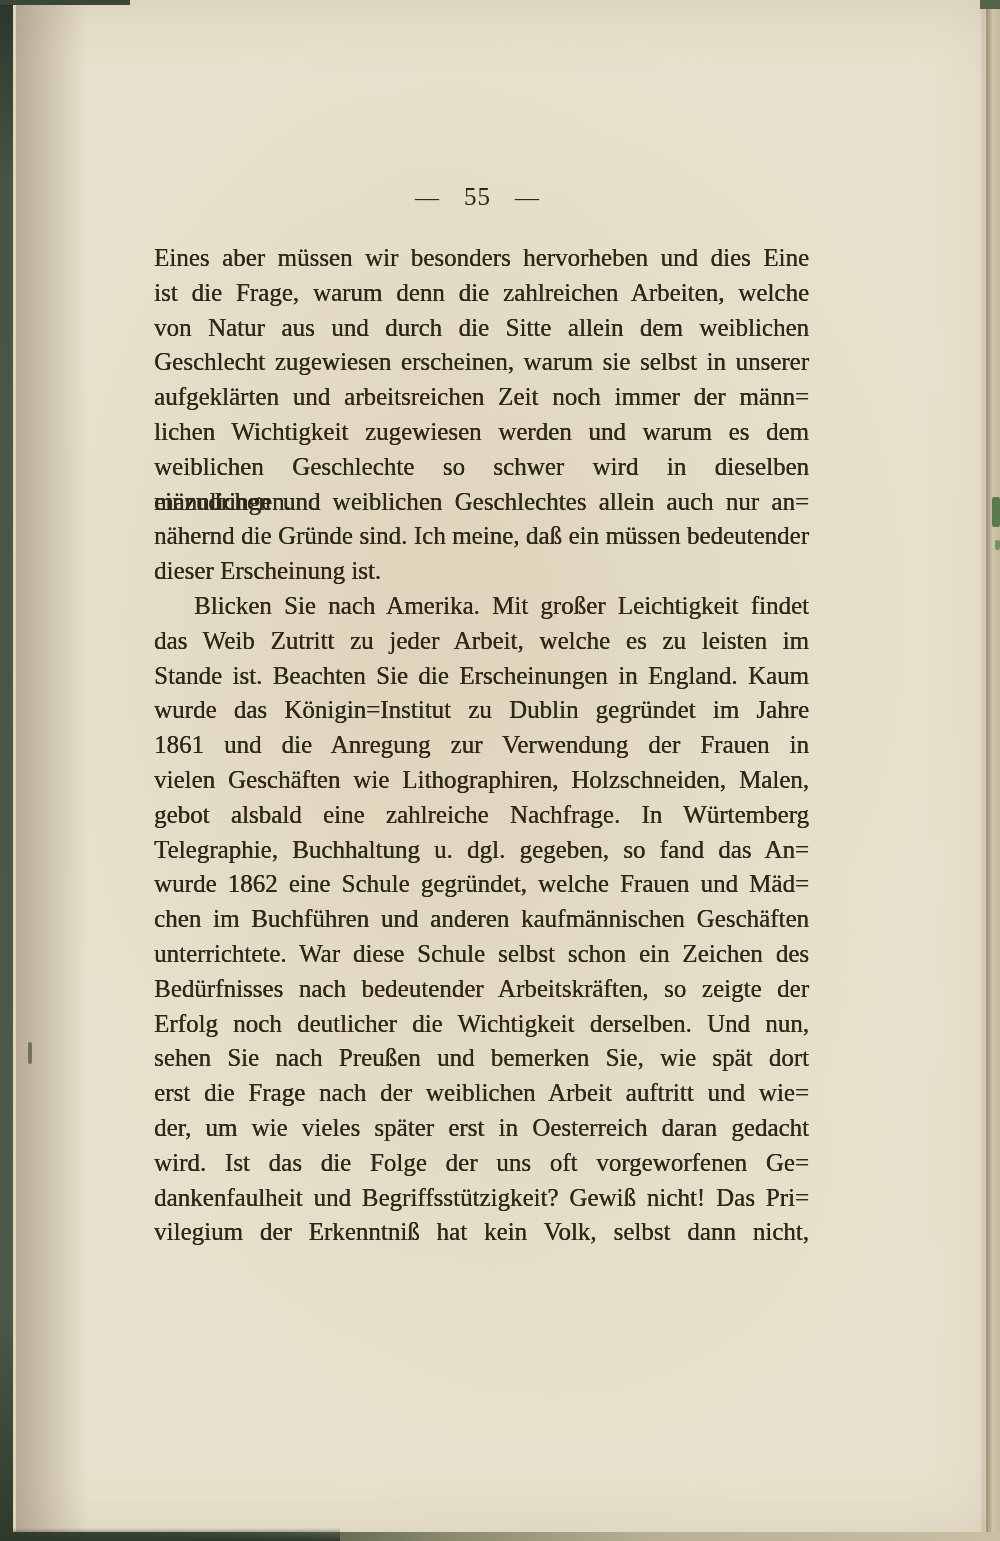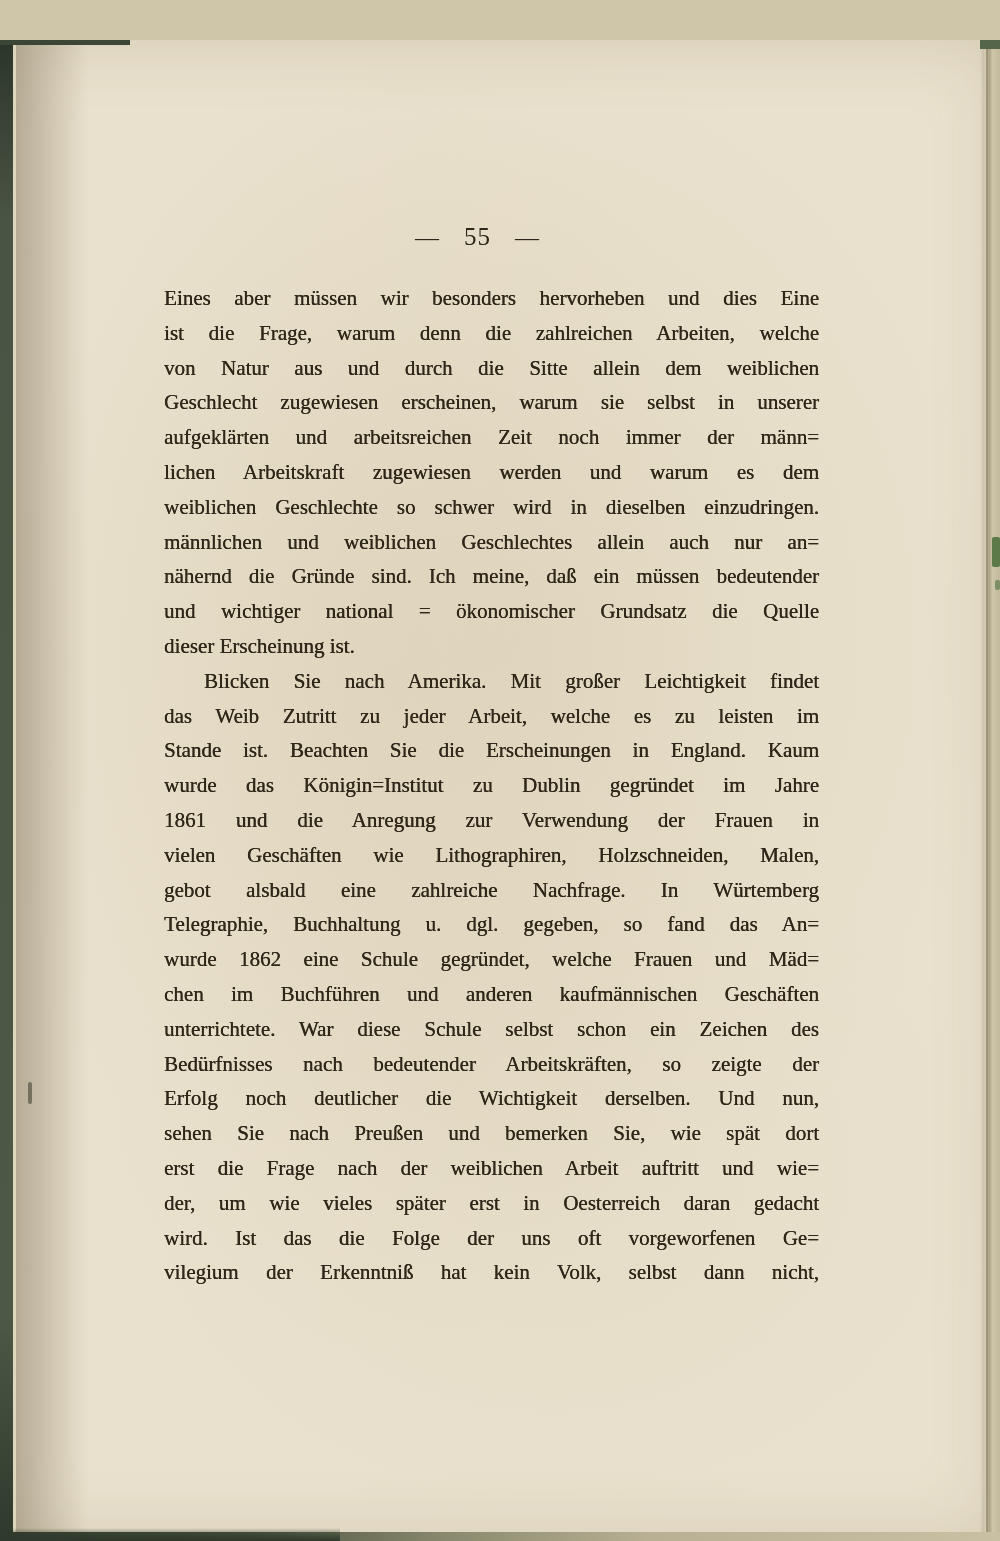--- a/index.html
+++ b/index.html
@@ -9,21 +9,20 @@
     background:#cfc5a9;
   }
   .page{
     position:absolute;inset:0;
     background:
       radial-gradient(closest-side at 52% 40%, rgba(185,165,125,0.14), transparent),
       radial-gradient(closest-side at 38% 44%, rgba(180,160,120,0.10), transparent),
       radial-gradient(closest-side at 55% 75%, rgba(185,168,130,0.08), transparent),
       var(--paper,#e9e1cd);
     box-shadow:inset 0 0 70px rgba(125,105,70,0.20);
-    margin-top:40px;
   }
   
   .spine{position:absolute;left:0;top:0;bottom:0;width:13px;
     background:linear-gradient(to bottom,var(--cover-green-dark,#2c352a),var(--cover-green,#4a5444) 12%,#4e5847 85%,#2f392c);}
   .spine-highlight{position:absolute;left:13px;top:0;bottom:0;width:3px;background:rgba(223,214,186,0.8);}
   .gutter-shadow{position:absolute;left:16px;top:0;bottom:0;width:72px;
     background:linear-gradient(to right,rgba(110,95,70,0.38),rgba(110,95,70,0));}
   .spine-notch{position:absolute;left:28px;top:1042px;width:4px;height:22px;background:rgba(42,42,30,0.50);border-radius:2px;}
   
   .right-stack{position:absolute;right:0;top:0;bottom:0;width:20px;
@@ -37,22 +36,22 @@
     background:linear-gradient(to top,#2e382b,rgba(46,56,43,0));}
   .green-speck{position:absolute;right:0;top:497px;width:8px;height:30px;background:#5c7a49;border-radius:2px;}
   .green-speck.small{top:540px;height:10px;width:5px;opacity:.7;}
   
   .page-header{
     position:absolute;top:183px;left:150px;width:655px;text-align:center;
     color:var(--ink,#2f2719);font-size:24px;letter-spacing:1px;
   }
   .page-header .page-num{margin:0 24px;font-size:25px;}
   .text-block{
-    position:absolute;left:164px;top:241px;width:655px;
-    color:var(--ink,#2f2719);font-size:21px;
+    position:absolute;left:154px;top:241px;width:655px;
+    color:var(--ink,#2f2719);font-size:25px;
     text-shadow:0.3px 0 0 currentColor;
   }
   .line{
     height:34.8px;line-height:34.8px;
     text-align:justify;text-align-last:justify;
     white-space:normal;
   }
   .line.end{text-align-last:left;}
   .line.indent{text-indent:40px;}
 </style>
@@ -65,45 +64,45 @@
     <span class="dash">—</span><span class="page-num">55</span><span class="dash">—</span>
   </div>
 
   <div class="text-block">
       <div class="paragraph">
         <div class="line">Eines aber müssen wir besonders hervorheben und dies Eine</div>
         <div class="line">ist die Frage, warum denn die zahlreichen Arbeiten, welche</div>
         <div class="line">von Natur aus und durch die Sitte allein dem weiblichen</div>
         <div class="line">Geschlecht zugewiesen erscheinen, warum sie selbst in unserer</div>
         <div class="line">aufgeklärten und arbeitsreichen Zeit noch immer der männ=</div>
-        <div class="line">lichen Arbeitskraft zugewiesen werden und warum es dem</div>
+        <div class="line">lichen Wichtigkeit zugewiesen werden und warum es dem</div>
         <div class="line">weiblichen Geschlechte so schwer wird in dieselben einzudringen.</div>
         <div class="line">männlichen und weiblichen Geschlechtes allein auch nur an=</div>
         <div class="line">nähernd die Gründe sind. Ich meine, daß ein müssen bedeutender</div>
-        <div class="line">und wichtiger national = ökonomischer Grundsatz die Quelle</div>
         <div class="line end">dieser Erscheinung ist.</div>
       </div>
       <div class="paragraph">
         <div class="line indent">Blicken Sie nach Amerika. Mit großer Leichtigkeit findet</div>
         <div class="line">das Weib Zutritt zu jeder Arbeit, welche es zu leisten im</div>
         <div class="line">Stande ist. Beachten Sie die Erscheinungen in England. Kaum</div>
         <div class="line">wurde das Königin=Institut zu Dublin gegründet im Jahre</div>
         <div class="line">1861 und die Anregung zur Verwendung der Frauen in</div>
         <div class="line">vielen Geschäften wie Lithographiren, Holzschneiden, Malen,</div>
         <div class="line">gebot alsbald eine zahlreiche Nachfrage. In Würtemberg</div>
         <div class="line">Telegraphie, Buchhaltung u. dgl. gegeben, so fand das An=</div>
         <div class="line">wurde 1862 eine Schule gegründet, welche Frauen und Mäd=</div>
         <div class="line">chen im Buchführen und anderen kaufmännischen Geschäften</div>
         <div class="line">unterrichtete. War diese Schule selbst schon ein Zeichen des</div>
         <div class="line">Bedürfnisses nach bedeutender Arbeitskräften, so zeigte der</div>
         <div class="line">Erfolg noch deutlicher die Wichtigkeit derselben. Und nun,</div>
         <div class="line">sehen Sie nach Preußen und bemerken Sie, wie spät dort</div>
         <div class="line">erst die Frage nach der weiblichen Arbeit auftritt und wie=</div>
         <div class="line">der, um wie vieles später erst in Oesterreich daran gedacht</div>
         <div class="line">wird. Ist das die Folge der uns oft vorgeworfenen Ge=</div>
+        <div class="line">dankenfaulheit und Begriffsstützigkeit? Gewiß nicht! Das Pri=</div>
         <div class="line">vilegium der Erkenntniß hat kein Volk, selbst dann nicht,</div>
       </div>
     </div>
 
   <div class="gutter-shadow"></div>
   <div class="spine"></div>
   <div class="spine-highlight"></div>
   <div class="spine-notch"></div>
   <div class="right-stack"></div>
   <div class="right-line"></div>

